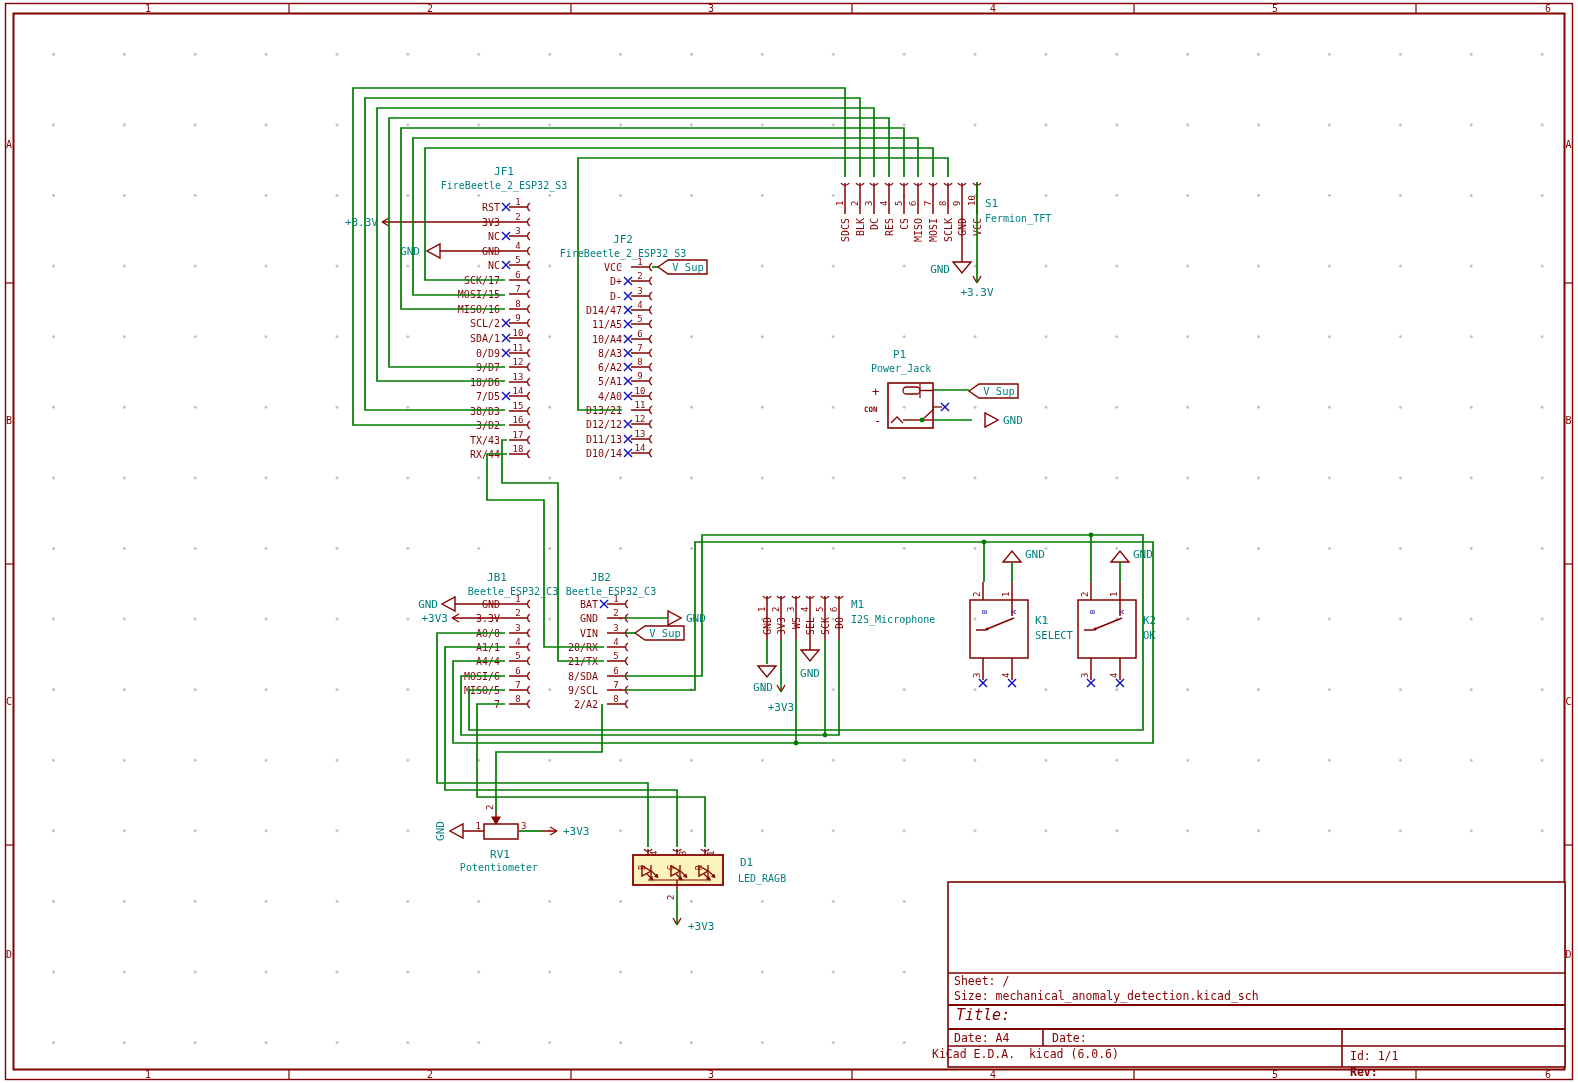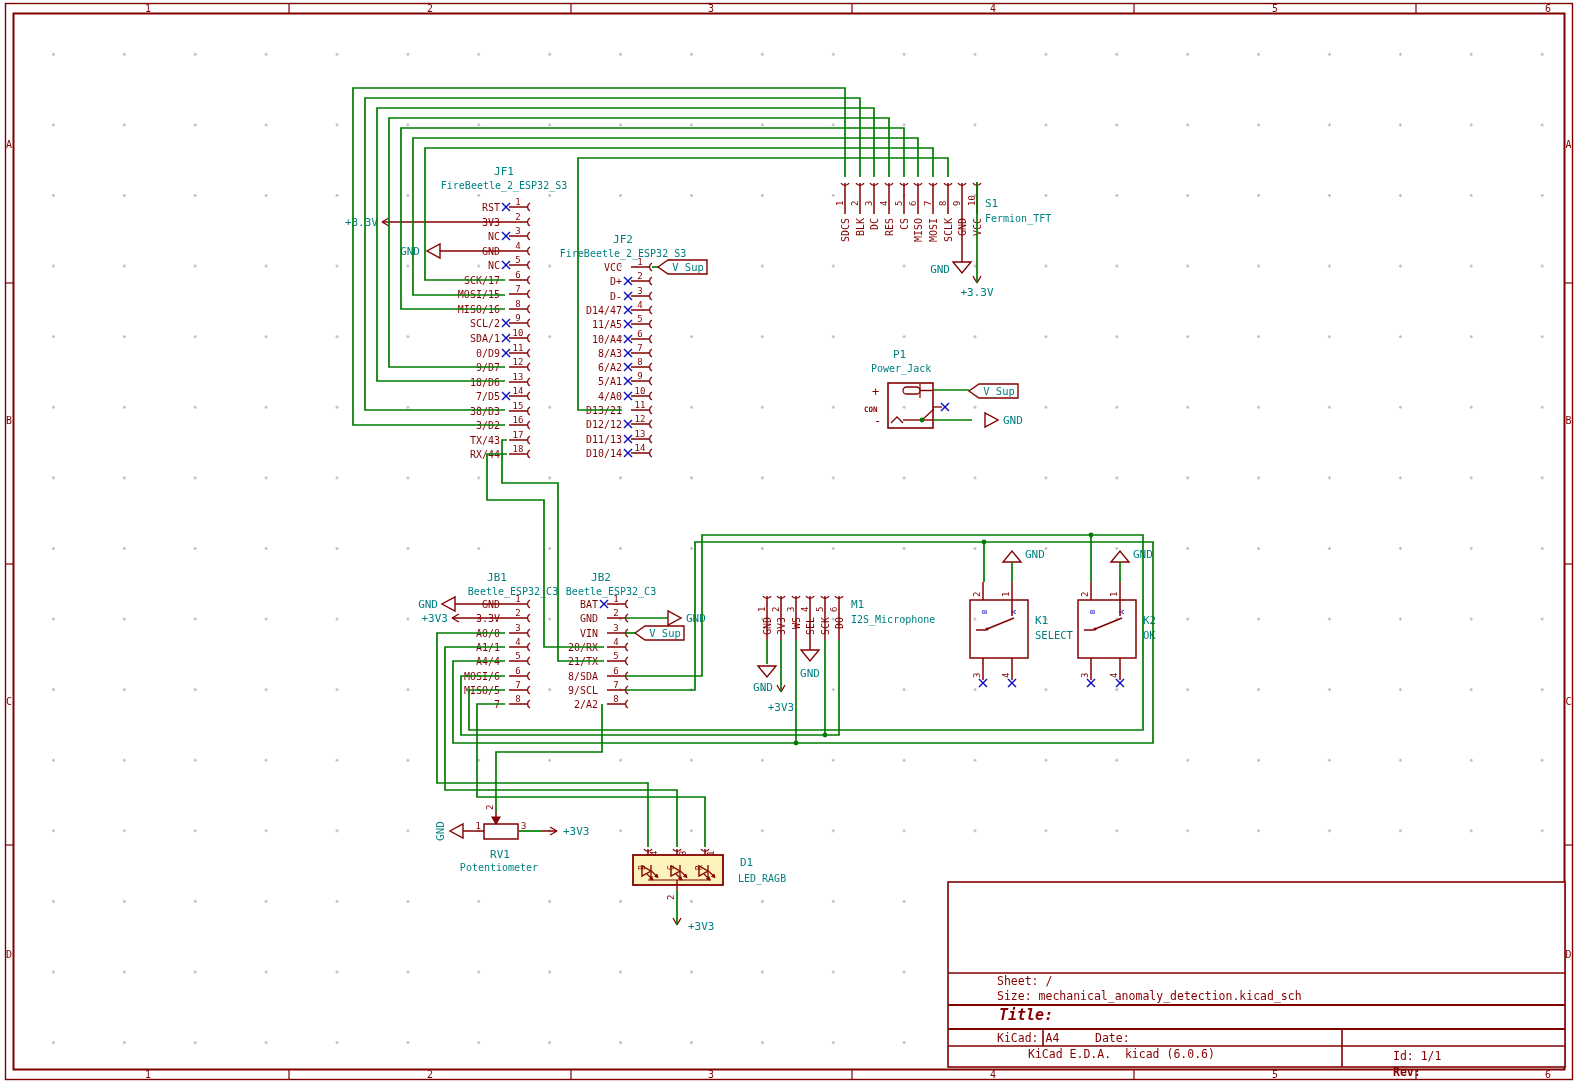--- a/index.html
+++ b/index.html
@@ -5,22 +5,22 @@
   html,body{margin:0;padding:0;background:#e8e8e8;}
   #stage{
     position:relative;width:1578px;height:1083px;overflow:hidden;
     background-color:#ffffff;
     background-image:radial-gradient(circle,#b9b9b9 1.1px,transparent 1.5px);
     background-size:70.9px 70.6px;background-position:18px 19px;
     font-family:"DejaVu Sans Mono",monospace;
   }
   #schem{position:absolute;left:0;top:0;}
   text{font-family:"DejaVu Sans Mono",monospace;}
-  .tb{position:absolute;color:#840000;font-size:11.5px;white-space:pre;line-height:1;margin-left:43px;}
-  .tb-title{font-size:15px;font-weight:bold;font-style:italic;}
+  .tb{position:absolute;color:#840000;font-size:11.5px;white-space:pre;line-height:1;}
+  .tb-title{font-size:15px;font-weight:normal;font-style:italic;}
   .tb-bold{font-weight:bold;}
 </style>
 </head>
 <body>
 
 <div id="stage">
   <svg id="schem" width="1578" height="1083" viewBox="0 0 1578 1083">
       <g>
         <rect x="5.5" y="3.5" width="1567" height="1076" fill="none" stroke="#800000" stroke-width="1.4"></rect>
         <rect x="13.5" y="13.5" width="1551" height="1056" fill="none" stroke="#800000" stroke-width="2"></rect>
@@ -641,18 +641,18 @@
         <circle cx="984" cy="542" r="2.4" fill="#007d00"></circle>
         <circle cx="825" cy="735" r="2.4" fill="#007d00"></circle>
         <circle cx="796" cy="743" r="2.4" fill="#007d00"></circle>
         <circle cx="922" cy="420" r="2.4" fill="#007d00"></circle>
       </g>
     </svg>
 
   <div class="tb" style="left:954px;top:976px;">Sheet: /</div>
   <div class="tb" style="left:954px;top:991px;">Size: mechanical_anomaly_detection.kicad_sch</div>
   <div class="tb tb-title" style="left:956px;top:1008px;">Title:</div>
-  <div class="tb" style="left:954px;top:1033px;">KiCad: A4</div>
+  <div class="tb" style="left:954px;top:1033px;">Date: A4</div>
   <div class="tb" style="left:1052px;top:1033px;">Date:</div>
   <div class="tb tb-bold" style="left:1350px;top:1067px;">Rev:</div>
-  <div class="tb" style="left:985px;top:1049px;text-align:right;">KiCad E.D.A.  kicad (6.0.6)</div>
+  <div class="tb" style="left:932px;top:1049px;text-align:right;">KiCad E.D.A.  kicad (6.0.6)</div>
   <div class="tb" style="left:1350px;top:1051px;">Id: 1/1</div>
 </div>
 
 </body></html>

